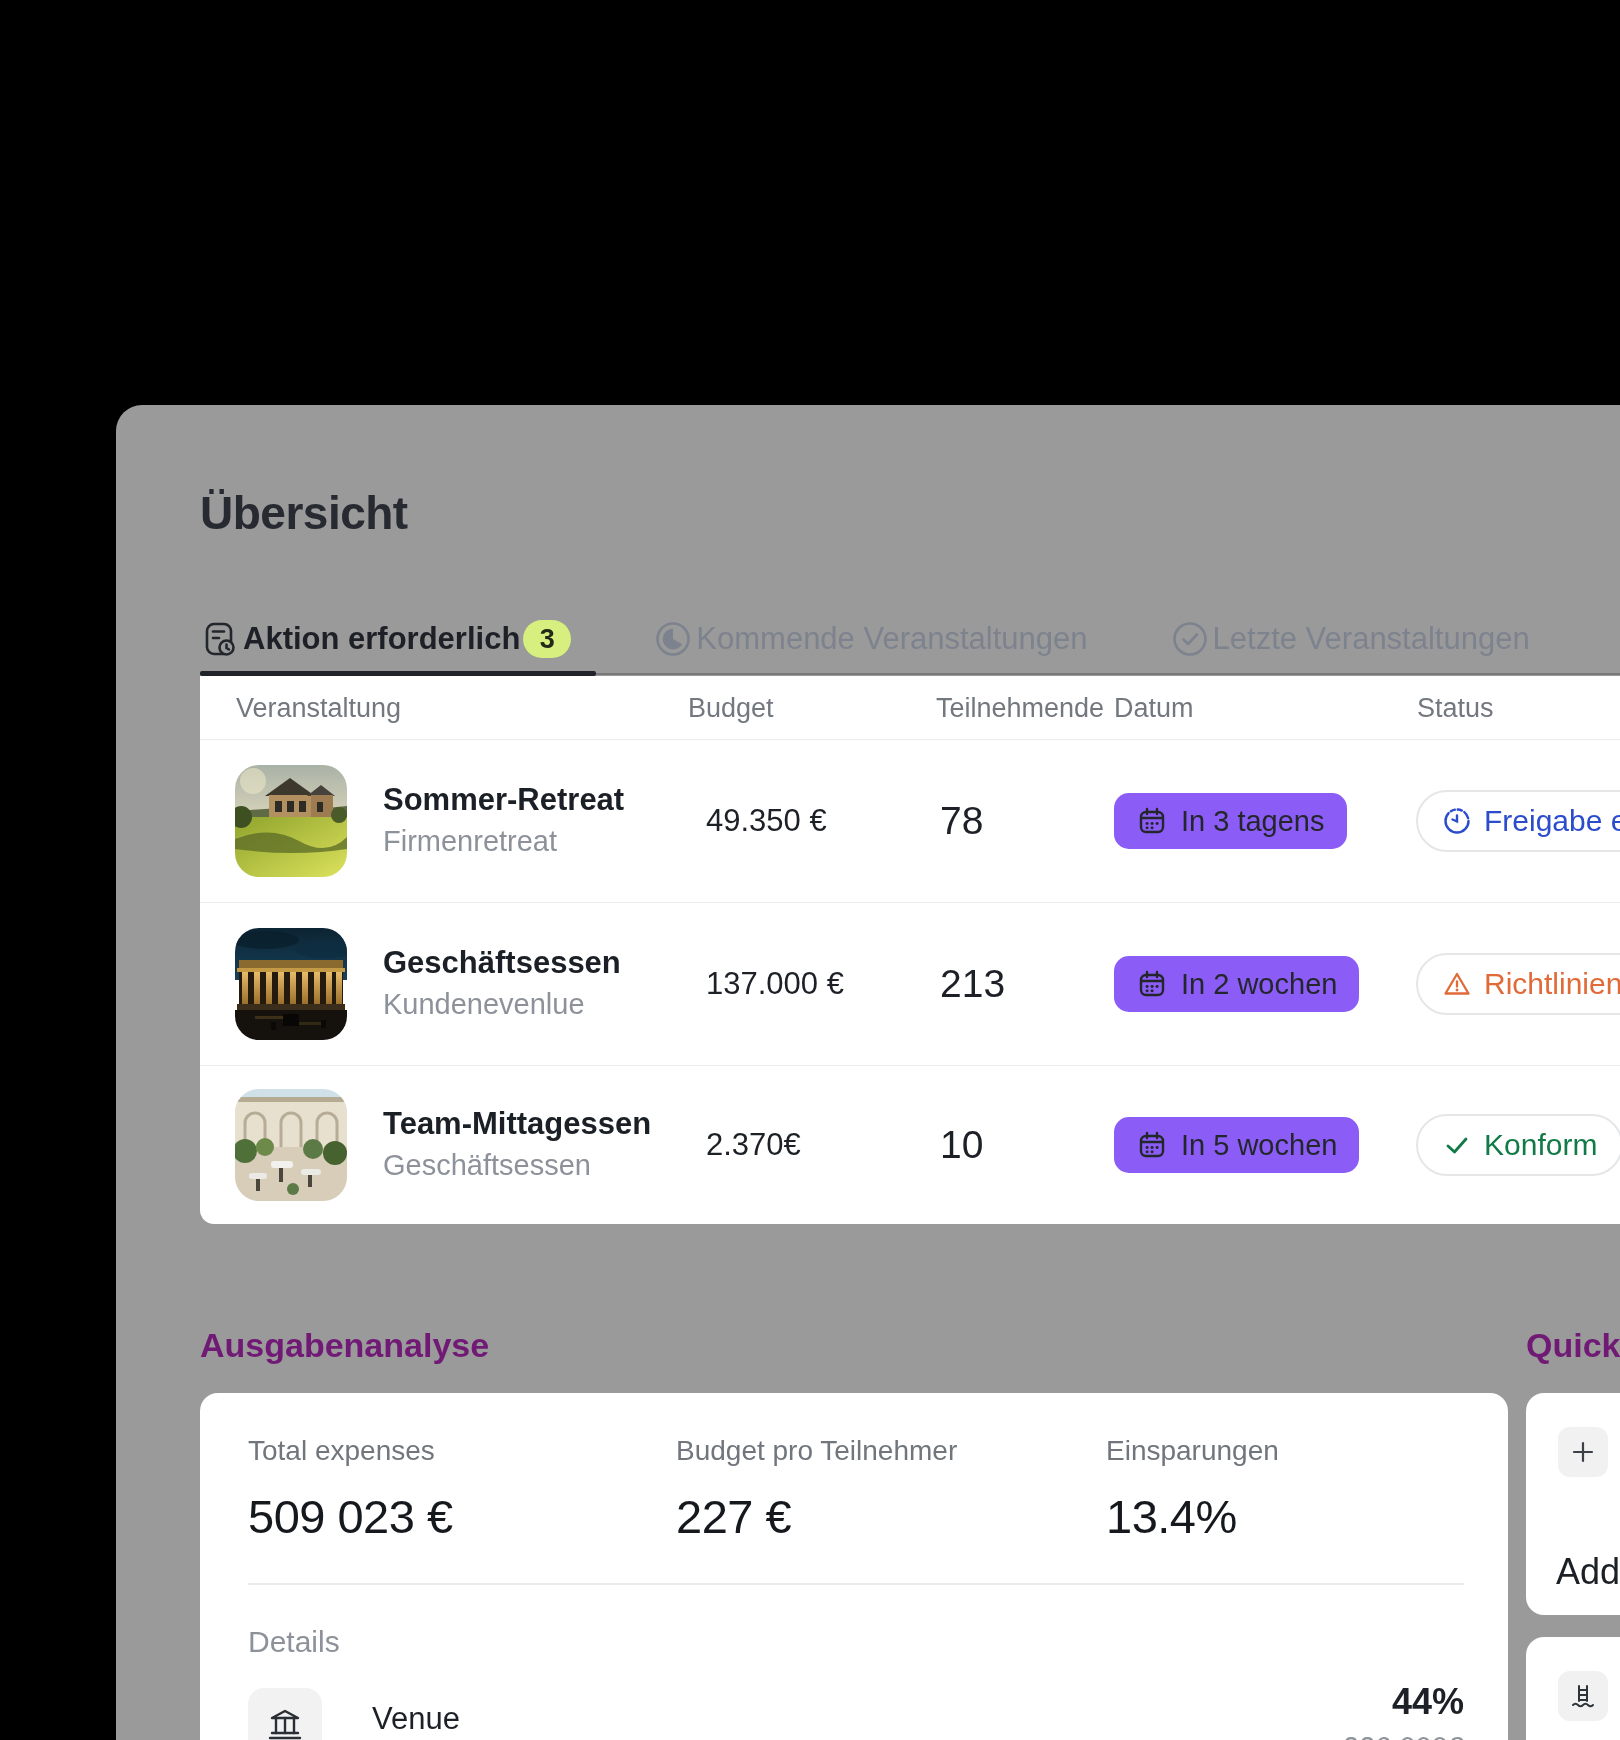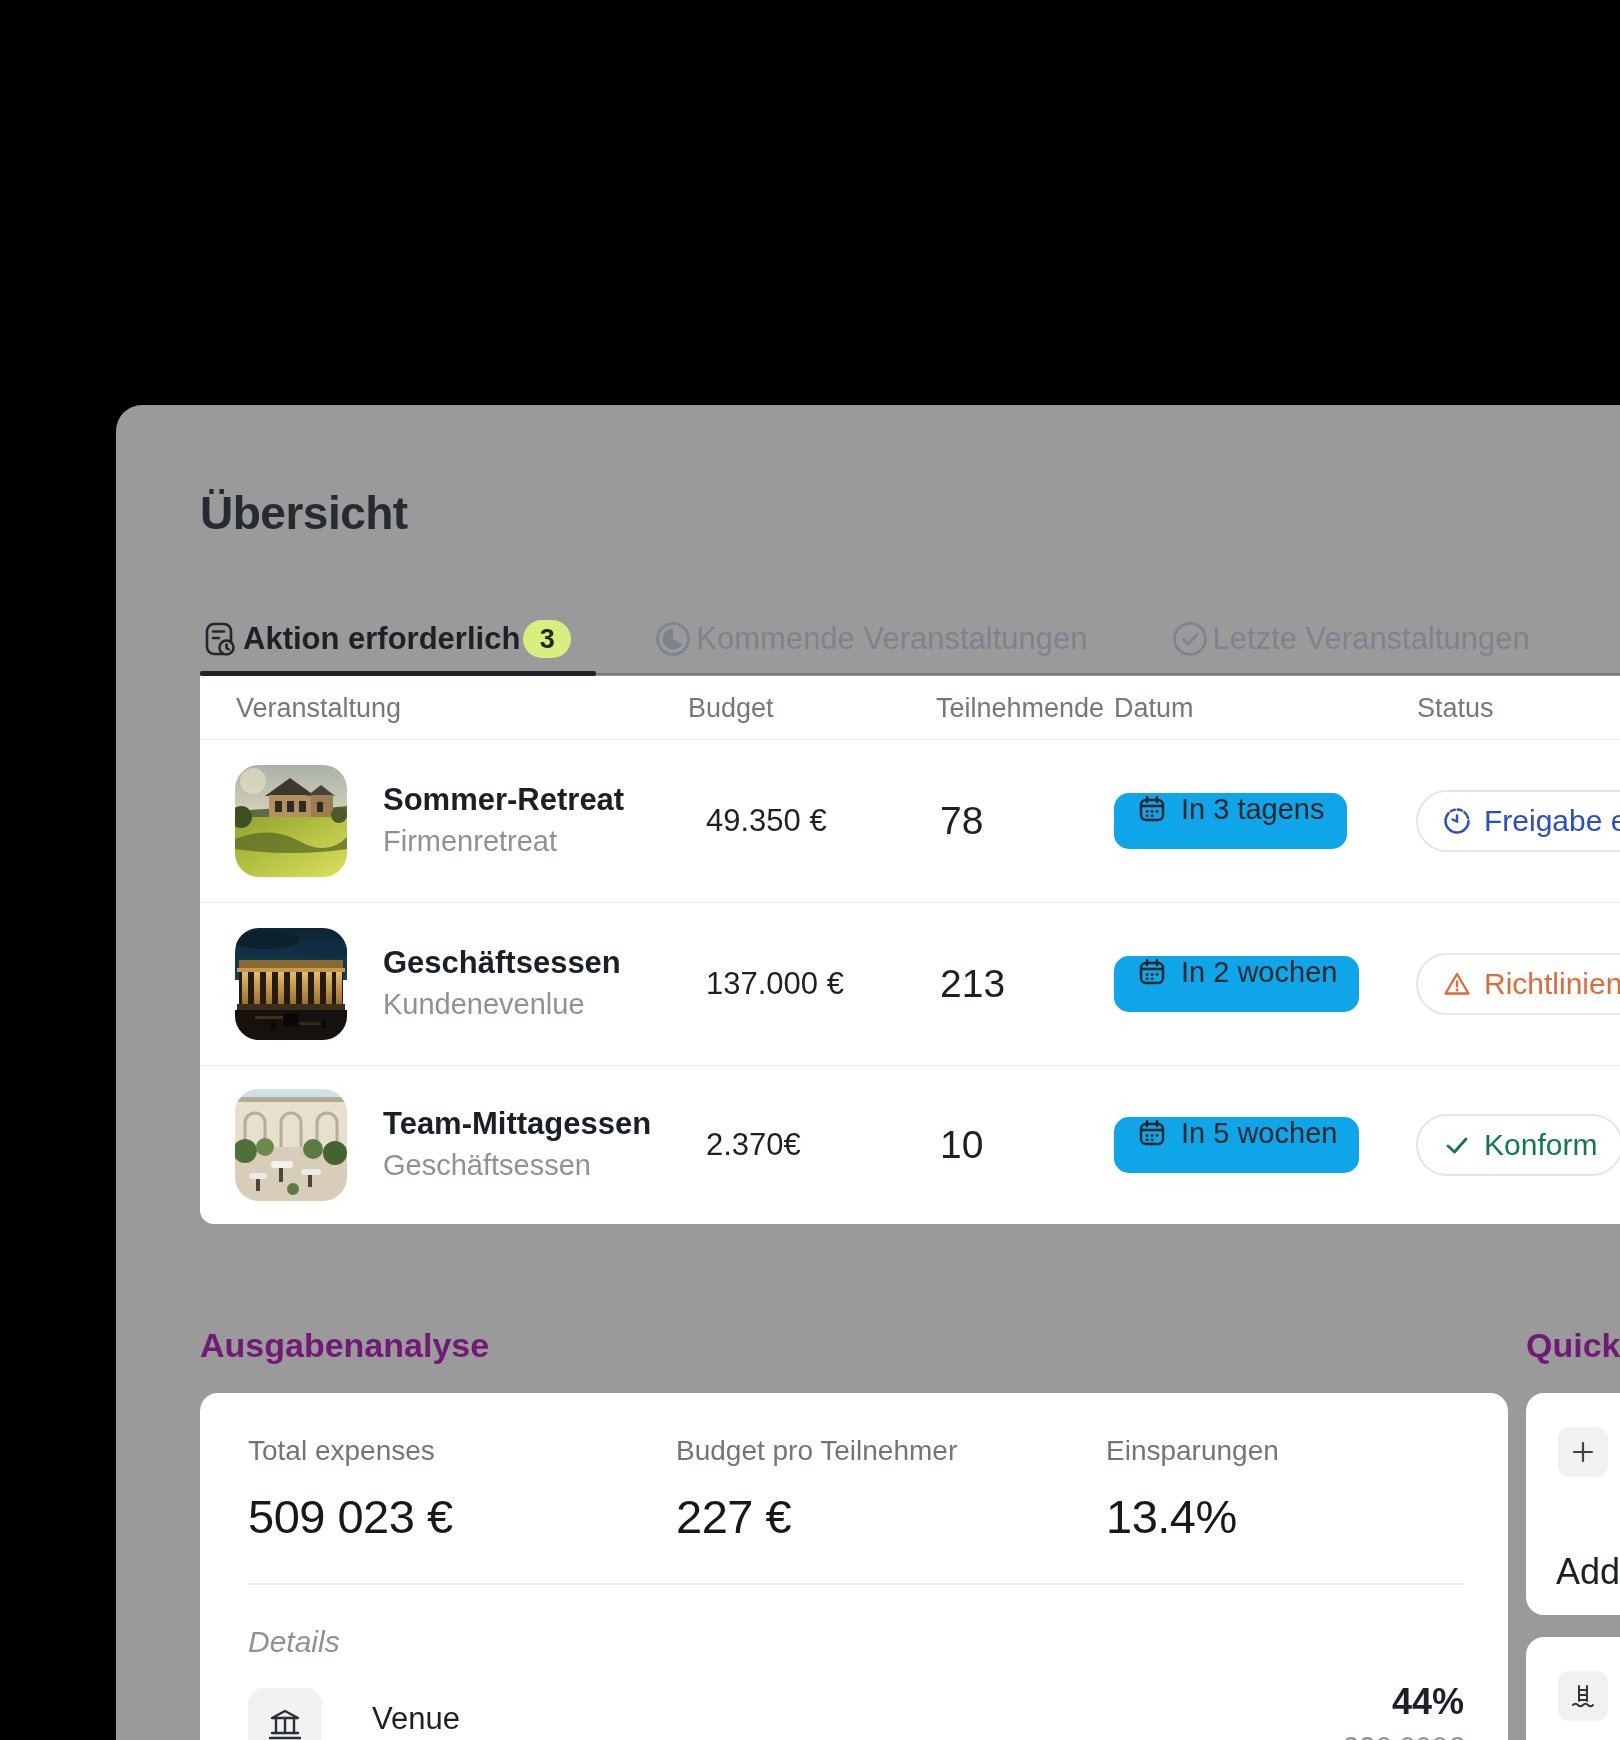--- a/index.html
+++ b/index.html
@@ -34,22 +34,22 @@
   .trow:last-child{border-bottom:none;height:158px;}
   .cell{position:absolute;top:50%;transform:translateY(-50%);}
   .cell-thumb{left:35px;width:112px;height:112px;border-radius:24px;overflow:hidden;}
   .cell-thumb svg{display:block;width:112px;height:112px;}
   .cell-name{left:183px;}
   .ev-title{font-size:31px;font-weight:600;color:#1b2026;line-height:1.1;}
   .ev-sub{font-size:29px;color:#8d929a;margin-top:8px;}
   .cell-budget{left:506px;font-size:31px;color:#1d2127;white-space:nowrap;}
   .cell-part{left:740px;font-size:39px;color:#1d2127;}
   .cell-date{left:914px;}
-  .date-chip{display:inline-flex;align-items:flex-start;gap:13px;height:56px;padding:0 22px;
-             background:#0ea5e9;border-radius:15px;font-size:29px;color:#23272c;white-space:nowrap;}
+  .date-chip{display:inline-flex;align-items:center;gap:13px;height:56px;padding:0 22px;
+             background:#8b5cf6;border-radius:15px;font-size:29px;color:#23272c;white-space:nowrap;}
   .date-chip svg{width:32px;height:32px;}
   .cell-status{left:1216px;}
   .status-pill{display:inline-flex;align-items:center;gap:12px;height:62px;padding:0 24px;
                background:#fff;border:2px solid #e4e6e8;border-radius:32px;font-size:30px;
                font-weight:500;white-space:nowrap;}
   .status-pill svg{width:30px;height:30px;flex:0 0 auto;}
   .st-pending{color:#2b4ccc;}
   .st-warning{color:#e16a39;}
   .st-ok{color:#117a46;}
 
@@ -58,21 +58,21 @@
   .h-expense{left:84px;top:921px;}
   .h-quick{left:1410px;top:921px;}
 
   
   .exp-panel{position:absolute;left:84px;top:988px;width:1308px;height:420px;background:#fff;border-radius:18px;}
   .stat{position:absolute;top:0;}
   .stat.s0{left:48px}.stat.s1{left:476px}.stat.s2{left:906px}
   .stat-label{position:relative;top:42px;font-size:28px;color:#71767d;white-space:nowrap;}
   .stat-value{position:relative;top:64px;font-size:47px;font-weight:500;color:#15191e;letter-spacing:-.5px;white-space:nowrap;}
   .exp-divider{position:absolute;left:48px;top:190px;width:1216px;height:2px;background:#e9eaeb;}
-  .details-label{position:absolute;left:48px;top:232px;font-size:30px;color:#8d929a;font-style:italic;}
+  .details-label{position:absolute;left:48px;top:232px;font-size:30px;color:#8d929a;}
   .detail-iconbox{position:absolute;left:48px;top:295px;width:74px;height:74px;border-radius:16px;
                   background:#f2f2f3;display:flex;align-items:center;justify-content:center;}
   .detail-iconbox svg{width:36px;height:36px;}
   .detail-name{position:absolute;left:172px;top:308px;font-size:31px;font-weight:500;color:#1d2127;}
   .detail-pct{position:absolute;right:44px;top:288px;font-size:36px;font-weight:600;color:#1d2127;}
   .detail-amt{position:absolute;right:44px;top:338px;font-size:29px;color:#8d929a;}
 
   
   .qcard{position:absolute;background:#fff;border-radius:18px;cursor:pointer;}
   .qcard1{left:1410px;top:988px;width:176px;height:222px;}

